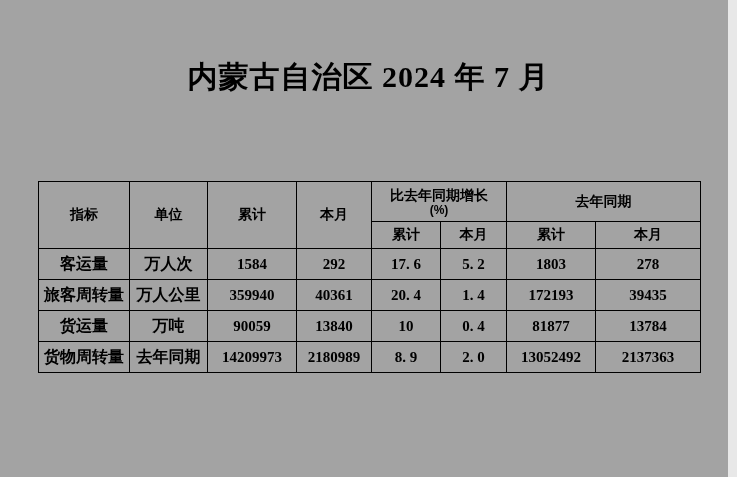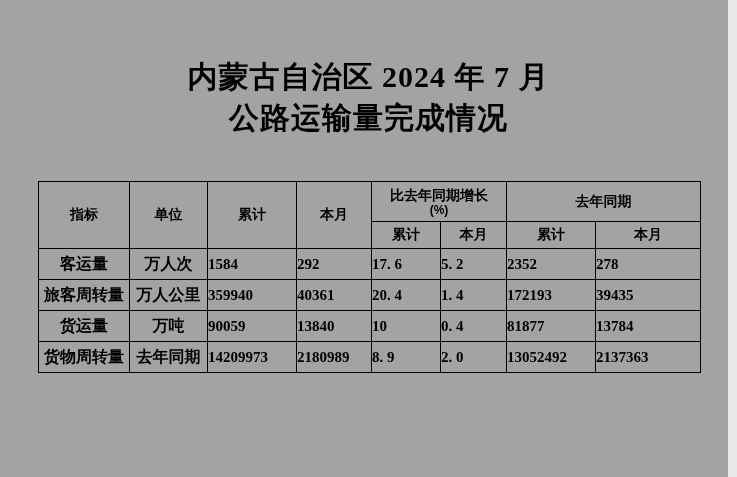--- a/index.html
+++ b/index.html
@@ -56,33 +56,32 @@
   .group-head-line2 { display: block; font-size: 12px; line-height: 13px; }
   td.label-cell {
     font-family: "Liberation Sans", sans-serif;
     font-size: 16px;
     text-align: center;
     vertical-align: middle;
   }
   td.num-cell {
     font-family: "Liberation Serif", serif;
     font-size: 15px;
-    text-align: left;
+    text-align: center;
     vertical-align: middle;
     padding-right: 10px;
   }
 </style>
 </head>
 <body>
 
 <div class="page">
 
   <div class="doc-title">
     <div>内蒙古自治区 2024 年 7 月</div>
-    <div>公路运输量完成情况</div>
   </div>
 
   <table class="stats">
     <colgroup>
       <col style="width:91px">
       <col style="width:78px">
       <col style="width:89px">
       <col style="width:75px">
       <col style="width:69px">
       <col style="width:66px">
@@ -108,21 +107,21 @@
         <th>本月</th>
       </tr>
 
       <tr class="data-row">
         <td class="label-cell">客运量</td>
         <td class="label-cell">万人次</td>
         <td class="num-cell">1584</td>
         <td class="num-cell">292</td>
         <td class="num-cell">17. 6</td>
         <td class="num-cell">5. 2</td>
-        <td class="num-cell">2352</td>
+        <td class="num-cell">1803</td>
         <td class="num-cell">278</td>
       </tr>
 
       <tr class="data-row">
         <td class="label-cell">旅客周转量</td>
         <td class="label-cell">万人公里</td>
         <td class="num-cell">359940</td>
         <td class="num-cell">40361</td>
         <td class="num-cell">20. 4</td>
         <td class="num-cell">1. 4</td>

